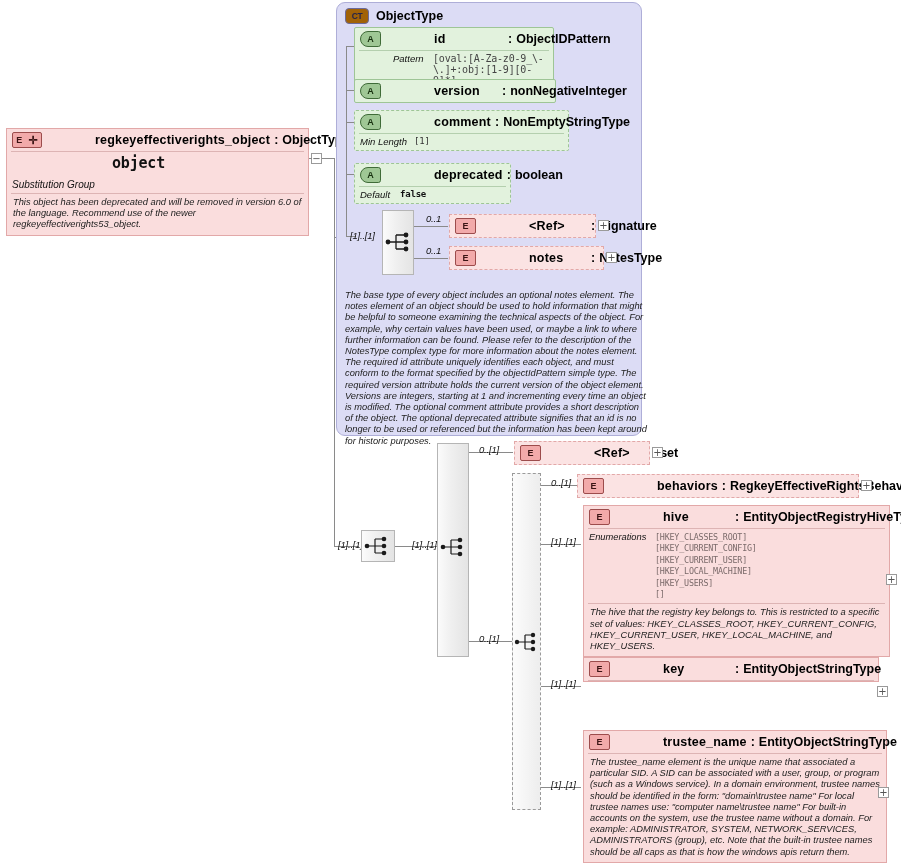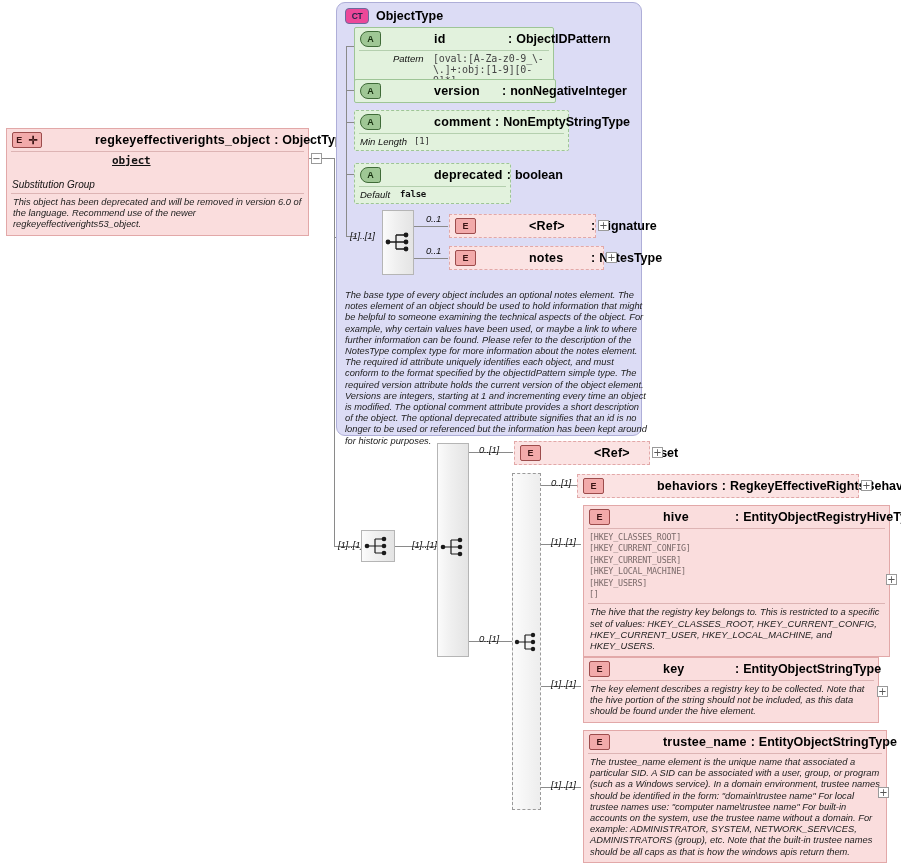--- a/index.html
+++ b/index.html
@@ -30,21 +30,21 @@
   .at.dashed{border-style:dashed;}
   .at .sep{background:#b4cfae;}
 
   
   .chip{display:inline-flex;align-items:center;justify-content:center;
         width:19px;height:14px;margin-right:7px;font-size:9px;font-weight:bold;
         font-family:"Liberation Sans",sans-serif;flex:0 0 auto;}
   .chip.e{background:#f2aaaa;border:1.5px solid #9c4c4c;color:#3a1414;border-radius:2px;}
   .chip.a{background:#9fc795;border:1.5px solid #3f6b38;color:#17300f;
           border-radius:9px 3px 3px 9px;font-style:normal;}
-  .chip.ct{background:#ec4899;border:1.5px solid #6a6a9c;color:#23234a;border-radius:4px;
+  .chip.ct{background:#a16207;border:1.5px solid #6a6a9c;color:#23234a;border-radius:4px;
            width:22px;font-size:8.5px;letter-spacing:-.3px;}
   .chip.ep{background:#f2aaaa;border:1.5px solid #9c4c4c;color:#3a1414;border-radius:2px;
            width:28px;justify-content:space-around;}
   .chip.ep .pl{font-size:11px;line-height:9px;}
 
   
   .ctbox{position:absolute;background:#dcdcf5;border:1px solid #aeaed8;border-radius:9px;
          box-sizing:border-box;}
   .ctbox .cthdr{display:flex;align-items:center;padding:5px 0 0 8px;}
   .ctbox .ctname{font-size:12.5px;font-weight:bold;color:#000;}
@@ -83,21 +83,21 @@
         <span>E</span>
         <span class="pl">✛</span>
       </span>
     <span class="nm">regkeyeffectiverights_object</span>
     <span class="ty" style="margin:0 4px;">:</span>
     <span class="ty">ObjectType</span>
   </div>
   <div class="sep"></div>
   <div class="facet">
     <span class="fk" style="min-width:100px;font-size:10px;margin-top:25px;">Substitution Group</span>
-    <span class="fv" style="color:#111;font-weight:bold;font-size:11px;text-decoration:underline;">object</span>
+    <span class="fv" style="color:#111;font-weight:bold;font-size:15px;">object</span>
   </div>
   <div class="sep"></div>
   <div class="doc">This object has been deprecated and will be removed in version 6.0 of the language. Recommend use of the newer regkeyeffectiverights53_object.</div>
 </div>
 
 <div class="tog" style="left:311px;top:153px;">
     <span>−</span>
   </div>
 <div class="ln lnh" style="left:309px;top:158px;width:3px;"></div>
 <div class="ln lnh" style="left:322px;top:158px;width:12px;"></div>
@@ -286,20 +286,21 @@
 
 <div class="node el" style="left:583px;top:505px;width:307px;">
   <div class="hdr">
     <span class="chip e">E</span>
     <span class="nm" style="min-width:72px;">hive</span>
     <span class="ty" style="margin-right:4px;">:</span>
     <span class="ty">EntityObjectRegistryHiveType</span>
   </div>
   <div class="sep"></div>
   <div class="enum">
+    <span class="ek" style="min-width:66px;">Enumerations</span>
     <span class="ev">
       <span>[HKEY_CLASSES_ROOT]</span><br>
       <span>[HKEY_CURRENT_CONFIG]</span><br>
       <span>[HKEY_CURRENT_USER]</span><br>
       <span>[HKEY_LOCAL_MACHINE]</span><br>
       <span>[HKEY_USERS]</span><br>
       <span>[]</span>
     </span>
   </div>
   <div class="sep"></div>
@@ -310,21 +311,20 @@
   </div>
 
 <div class="node el" style="left:583px;top:657px;width:296px;">
   <div class="hdr">
     <span class="chip e">E</span>
     <span class="nm" style="min-width:72px;">key</span>
     <span class="ty" style="margin-right:4px;">:</span>
     <span class="ty">EntityObjectStringType</span>
   </div>
   <div class="sep"></div>
-  <div class="doc">The key element describes a registry key to be collected. Note that the hive portion of the string should not be included, as this data should be found under the hive element.</div>
 </div>
 <div class="tog" style="left:877px;top:686px;">
     <span>+</span>
   </div>
 
 <div class="node el" style="left:583px;top:730px;width:304px;">
   <div class="hdr">
     <span class="chip e">E</span>
     <span class="nm">trustee_name</span>
     <span class="ty" style="margin:0 4px;">:</span>

